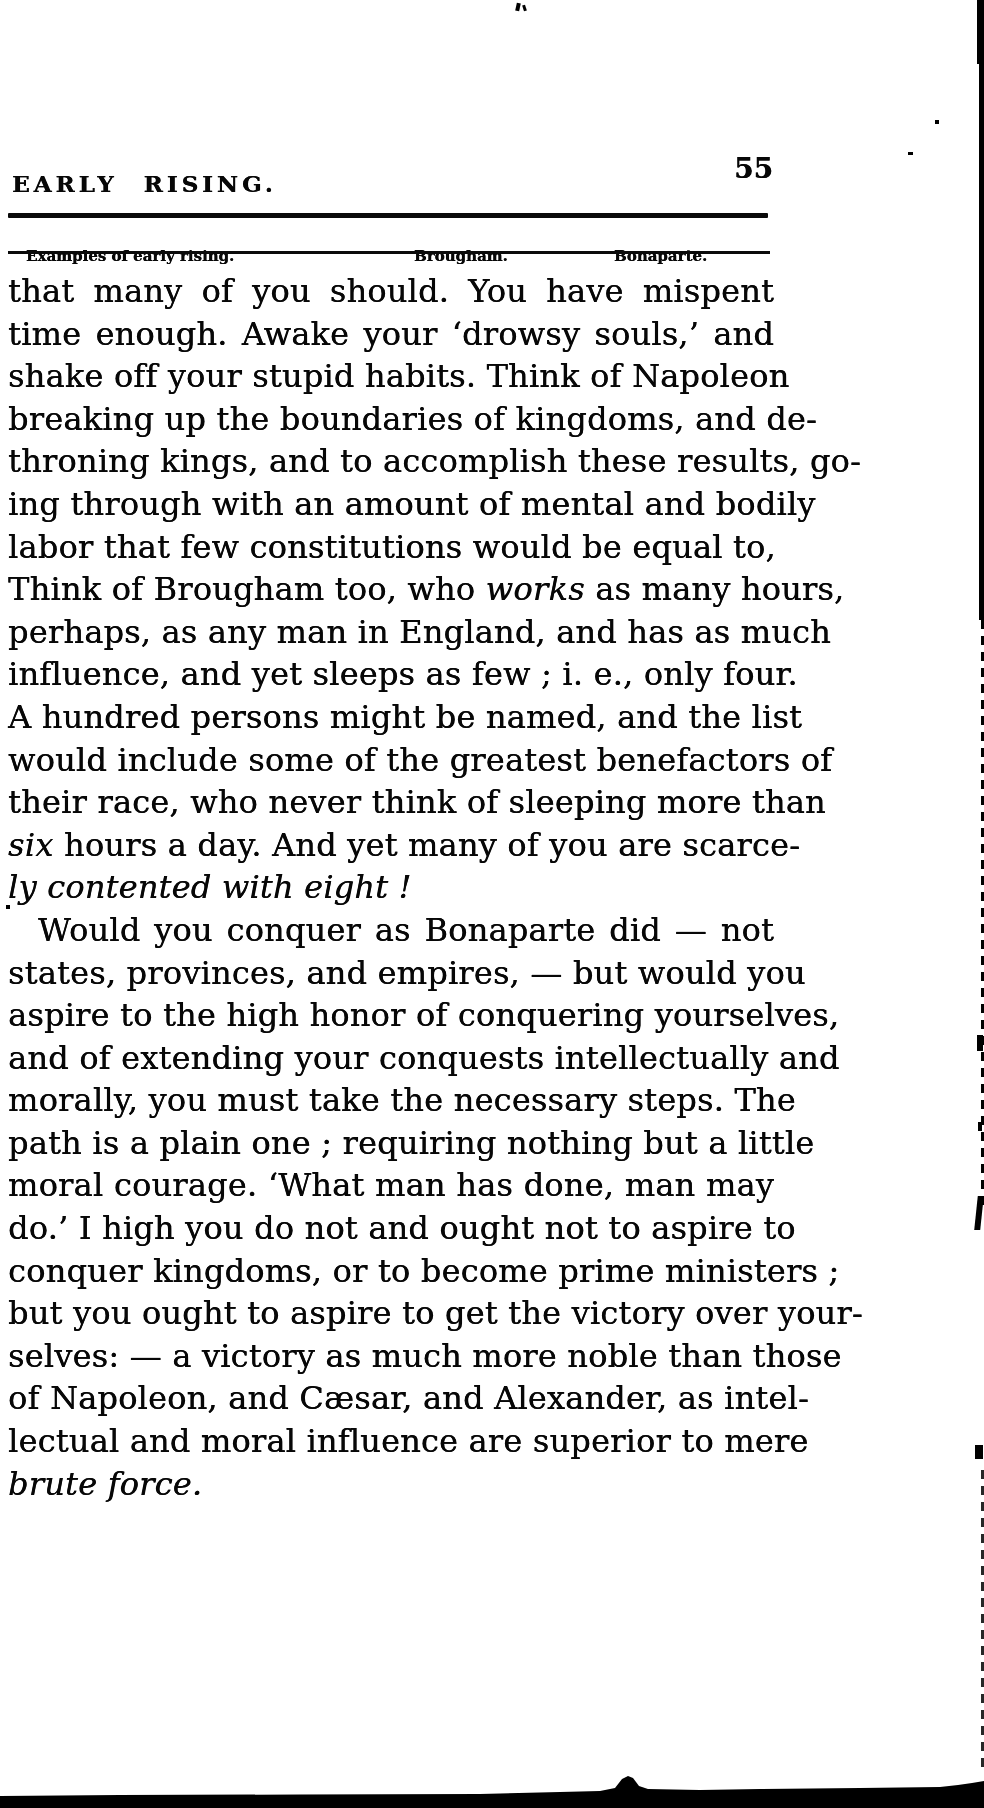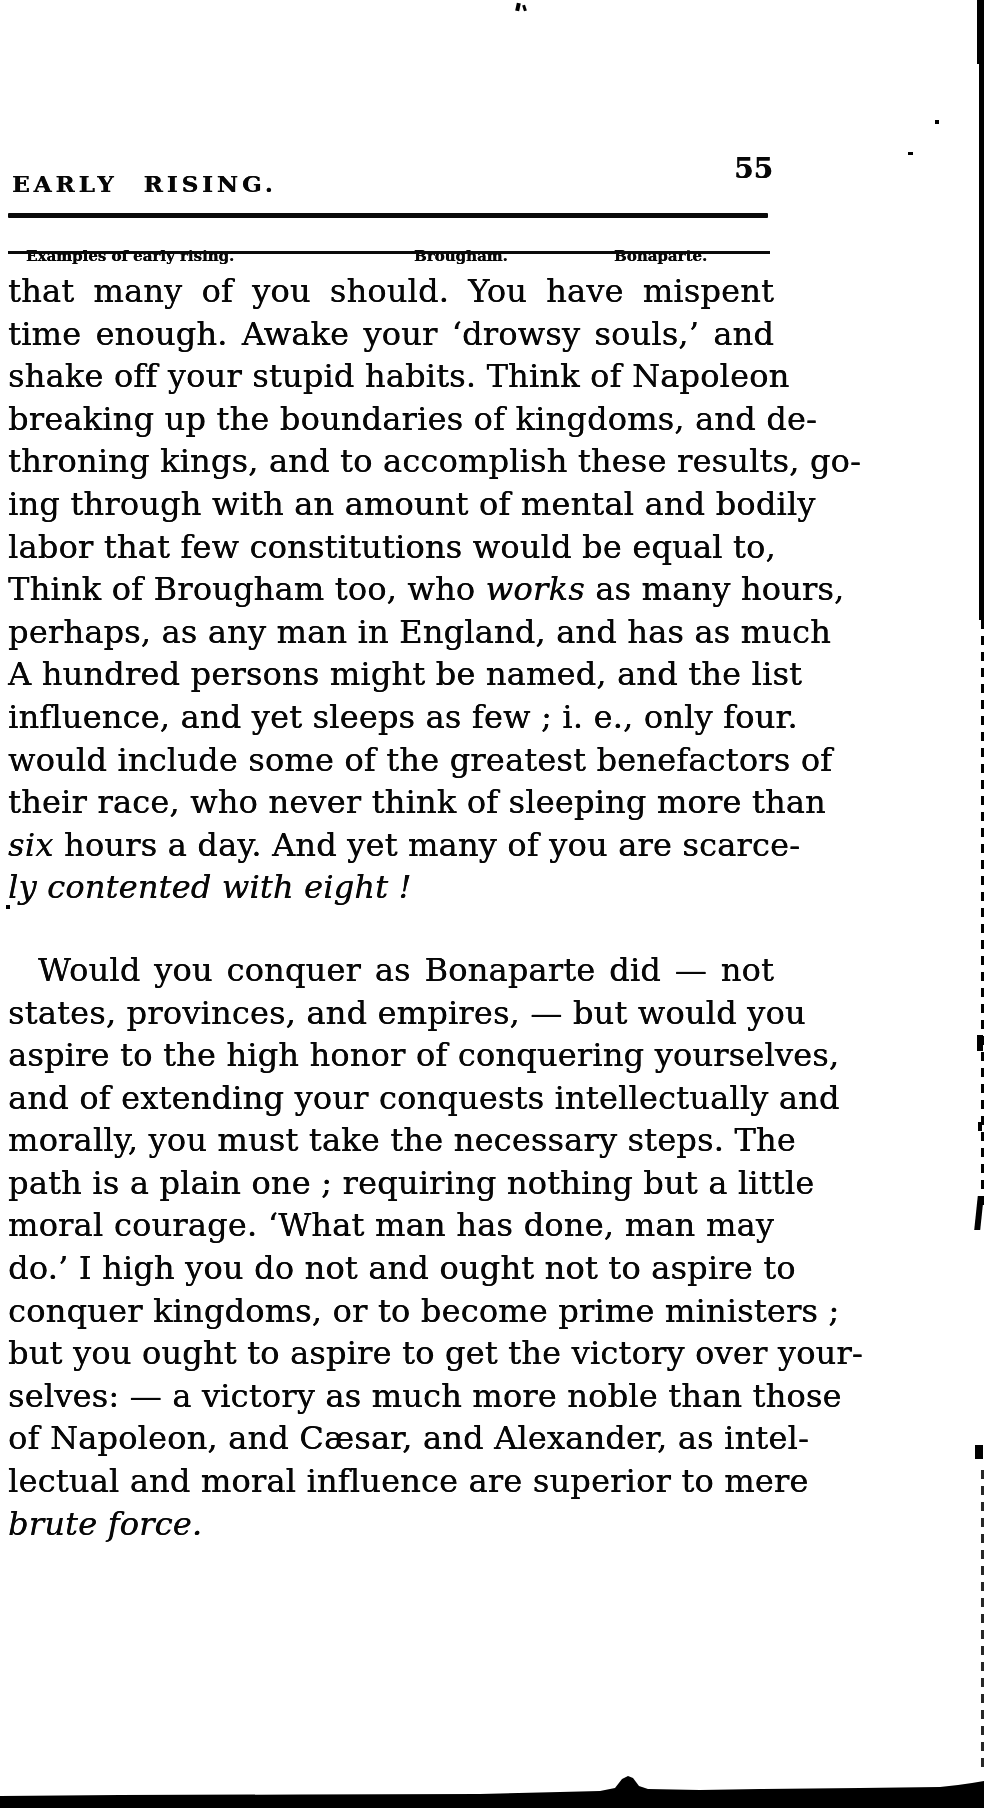--- a/index.html
+++ b/index.html
@@ -25,21 +25,21 @@
   .colhead.c1{left:26px;}
   .colhead.c2{left:414px;}
   .colhead.c3{left:614px;}
 
   
   .body-text{position:absolute;left:8px;top:270px;width:766px;font-size:32px;
     letter-spacing:0.2px;text-shadow:0.35px 0 0 currentColor;}
   .line{height:42.6px;line-height:42.6px;white-space:nowrap;
     text-align:justify;text-align-last:justify;}
   .line.noj{text-align-last:left;font-style:italic;}
-  .line.indent{text-indent:30px;margin-top:40px;}
+  .line.indent{text-indent:30px;}
   .line em{font-style:italic;letter-spacing:0.3px;}
 
   
   .artifact{position:absolute;background:#000;}
   .edge-dash{position:absolute;background:repeating-linear-gradient(
       to bottom,#000 0 9px,transparent 9px 16px);}
   .bottom-edge{position:absolute;left:0;top:1766px;width:984px;height:42px;}
 </style>
 </head>
 <body>
@@ -58,22 +58,22 @@
   <div class="body-text">
       <div class="line"><span>that many of you should.  You have mispent</span></div>
       <div class="line"><span>time enough.  Awake your ‘drowsy souls,’ and</span></div>
       <div class="line"><span>shake off your stupid habits.  Think of Napoleon</span></div>
       <div class="line"><span>breaking up the boundaries of kingdoms, and de-</span></div>
       <div class="line"><span>throning kings, and to accomplish these results, go-</span></div>
       <div class="line"><span>ing through with an amount of mental and bodily</span></div>
       <div class="line"><span>labor that few constitutions would be equal to,</span></div>
       <div class="line"><span>Think of Brougham too, who </span><em>works</em><span> as many hours,</span></div>
       <div class="line"><span>perhaps, as any man in England, and has as much</span></div>
+      <div class="line"><span>influence, and yet sleeps as few ; i. e., only four.</span></div>
       <div class="line"><span>A hundred persons might be named, and the list</span></div>
-      <div class="line"><span>influence, and yet sleeps as few ; i. e., only four.</span></div>
       <div class="line"><span>would include some of the greatest benefactors of</span></div>
       <div class="line"><span>their race, who never think of sleeping more than</span></div>
       <div class="line"><em>six</em><span> hours a day.   And yet many of you are scarce-</span></div>
       <div class="line noj"><span>ly contented with eight !</span></div>
       <div class="line indent"><span>Would you conquer as Bonaparte did — not</span></div>
       <div class="line"><span>states, provinces, and empires, — but would you</span></div>
       <div class="line"><span>aspire to the high honor of conquering yourselves,</span></div>
       <div class="line"><span>and of extending your conquests intellectually and</span></div>
       <div class="line"><span>morally, you must take the necessary steps.  The</span></div>
       <div class="line"><span>path is a plain one ; requiring nothing but a little</span></div>

